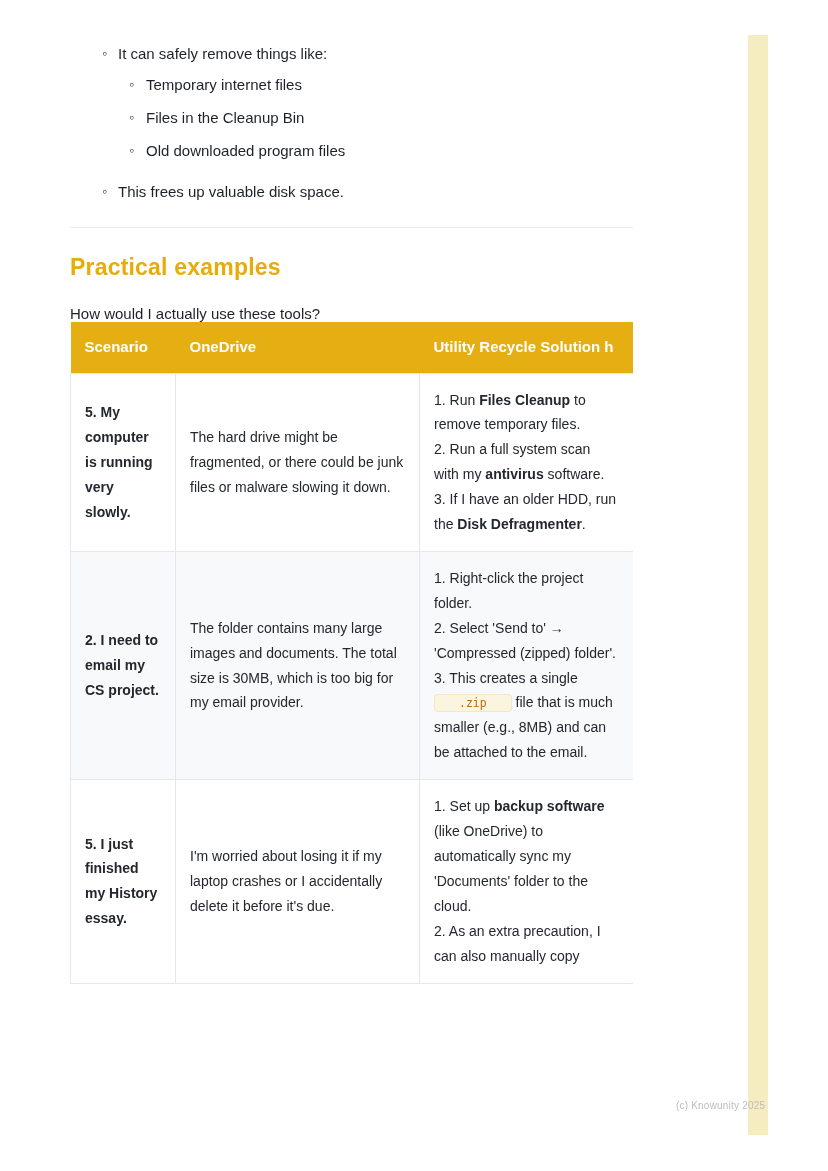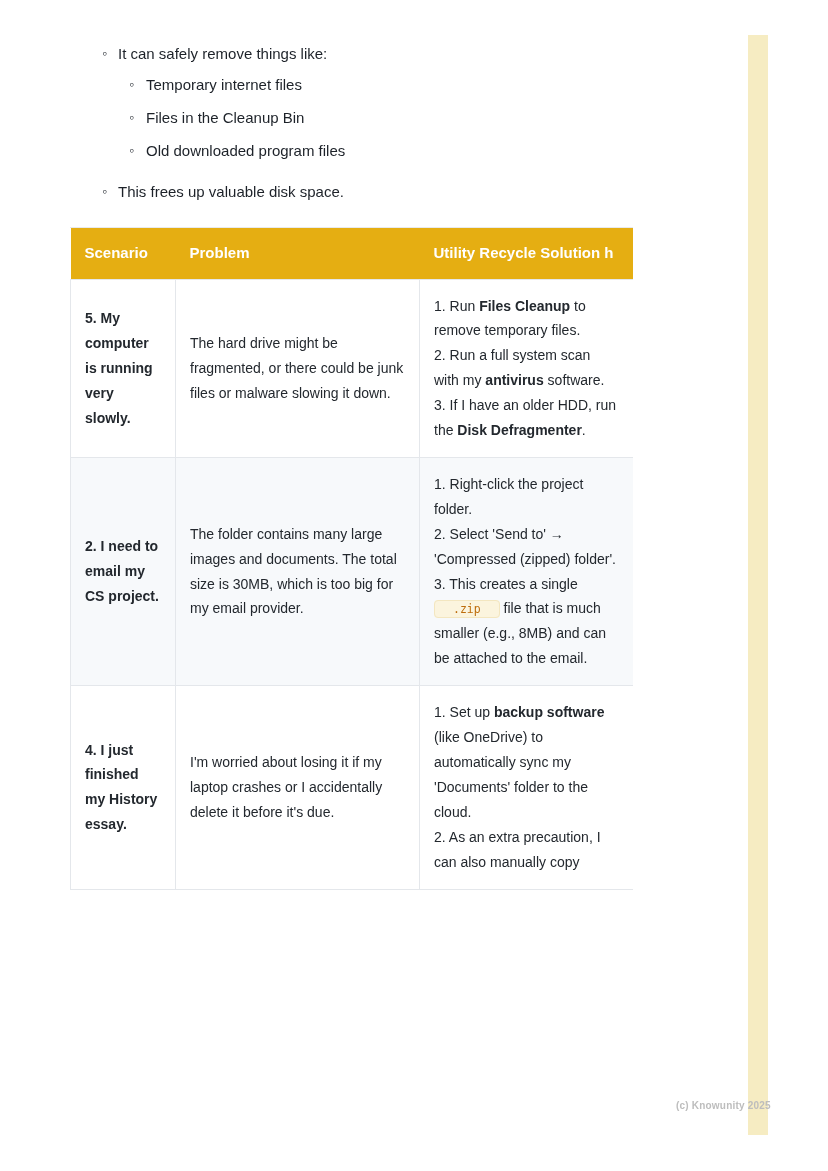--- a/index.html
+++ b/index.html
@@ -3,21 +3,21 @@
 <meta charset="utf-8">
 <style>
   * { margin:0; padding:0; box-sizing:border-box; }
   html, body { width:828px; height:1171px; background:#ffffff; overflow:hidden;
                font-family:"Liberation Sans", sans-serif; color:#21262c; }
   .page { position:relative; width:828px; height:1171px; background:#ffffff; }
 
   .side-strip { position:absolute; left:748px; top:35px; width:20px; height:1100px;
                 background:#f6ecc2; z-index:1; }
   .copyright { position:absolute; left:676px; top:1100px; font-size:10px;
-               color:#bdbdbd; z-index:3; letter-spacing:.2px;font-weight:bold; }
+               color:#bdbdbd; z-index:3; letter-spacing:.2px; }
 
   .content { position:absolute; left:70px; top:44px; width:563px; height:1087px;
              overflow:hidden; z-index:2; }
 
   
   .bullet-list { font-size:15px; line-height:19px; color:#1d2229; }
   .li { position:relative; margin-top:14px; }
   .li:first-child { margin-top:0; }
   .li.level1 { padding-left:48px; }
   .li.level2 { padding-left:76px; }
@@ -40,70 +40,72 @@
                       text-align:left; vertical-align:middle; padding:14px;
                       font-size:15px; line-height:1.5; border:none; }
   table.examples td { border:1px solid #e4e7eb; vertical-align:middle;
                       padding:14px; line-height:1.78; white-space:pre-line;
                       color:#23282e; }
   table.examples tbody tr:nth-child(even) { background:#f7f9fb; }
   td.scenario { font-weight:bold; color:#1b2026; }
   .b { font-weight:bold; }
   code.code { font-family:"DejaVu Sans Mono", monospace; font-size:11.5px;
               color:#bd6c0c; background:#fbf4de; border:1px solid #f3e6c0;
-              border-radius:4px; padding:1px 18px; white-space:pre; }
+              border-radius:4px; padding:1px 24px; white-space:pre; }
 </style>
 </head>
 <body>
 
 <div class="page">
   <div class="side-strip"></div>
 
   <div class="content">
     <div class="bullet-list">
         <div class="li level1"><span class="bullet">◦</span><span>It can safely remove things like:</span></div>
         <div class="li level2"><span class="bullet">◦</span><span>Temporary internet files</span></div>
         <div class="li level2"><span class="bullet">◦</span><span>Files in the Cleanup Bin</span></div>
         <div class="li level2"><span class="bullet">◦</span><span>Old downloaded program files</span></div>
         <div class="li level1"><span class="bullet">◦</span><span>This frees up valuable disk space.</span></div>
       </div>
 
     <hr class="divider">
 
+    <h2 class="heading">Practical examples</h2>
+    <p class="intro">How would I actually use these tools?</p>
 
     <table class="examples">
       <colgroup>
         <col style="width:105px">
         <col style="width:244px">
         <col style="width:214px">
       </colgroup>
       <thead>
           <tr>
             <th>Scenario</th>
-            <th>Problem</th>
+            <th>OneDrive</th>
             <th>Utility Recycle Solution h</th>
           </tr>
         </thead>
       <tbody>
           <tr>
             <td class="scenario"><span class="b">5. My computer is running very slowly.</span></td>
             <td><span>The hard drive might be fragmented, or there could be junk files or malware slowing it down.</span></td>
             <td><span>1. Run </span><span class="b">Files Cleanup</span><span> to remove temporary files.
 2. Run a full system scan with my </span><span class="b">antivirus</span><span> software.
 3. If I have an older HDD, run the </span><span class="b">Disk Defragmenter</span><span>.</span></td>
           </tr>
           <tr>
             <td class="scenario"><span class="b">2. I need to email my CS project.</span></td>
             <td><span>The folder contains many large images and documents. The total size is 30MB, which is too big for my email provider.</span></td>
             <td><span>1. Right-click the project folder.
 2. Select 'Send to' → 'Compressed (zipped) folder'.
 3. This creates a single </span><code class="code">.zip</code><span> file that is much smaller (e.g., 8MB) and can be attached to the email.</span></td>
           </tr>
           <tr>
-            <td class="scenario"><span class="b">4. I just finished my History essay.</span></td>
+            <td class="scenario"><span class="b">5. I just finished my History essay.</span></td>
             <td><span>I'm worried about losing it if my laptop crashes or I accidentally delete it before it's due.</span></td>
             <td><span>1. Set up </span><span class="b">backup software</span><span> (like OneDrive) to automatically sync my 'Documents' folder to the cloud.
 2. As an extra precaution, I can also manually copy</span></td>
           </tr>
         </tbody>
     </table>
   </div>
 
   <div class="copyright">(c) Knowunity 2025</div>
 </div>

